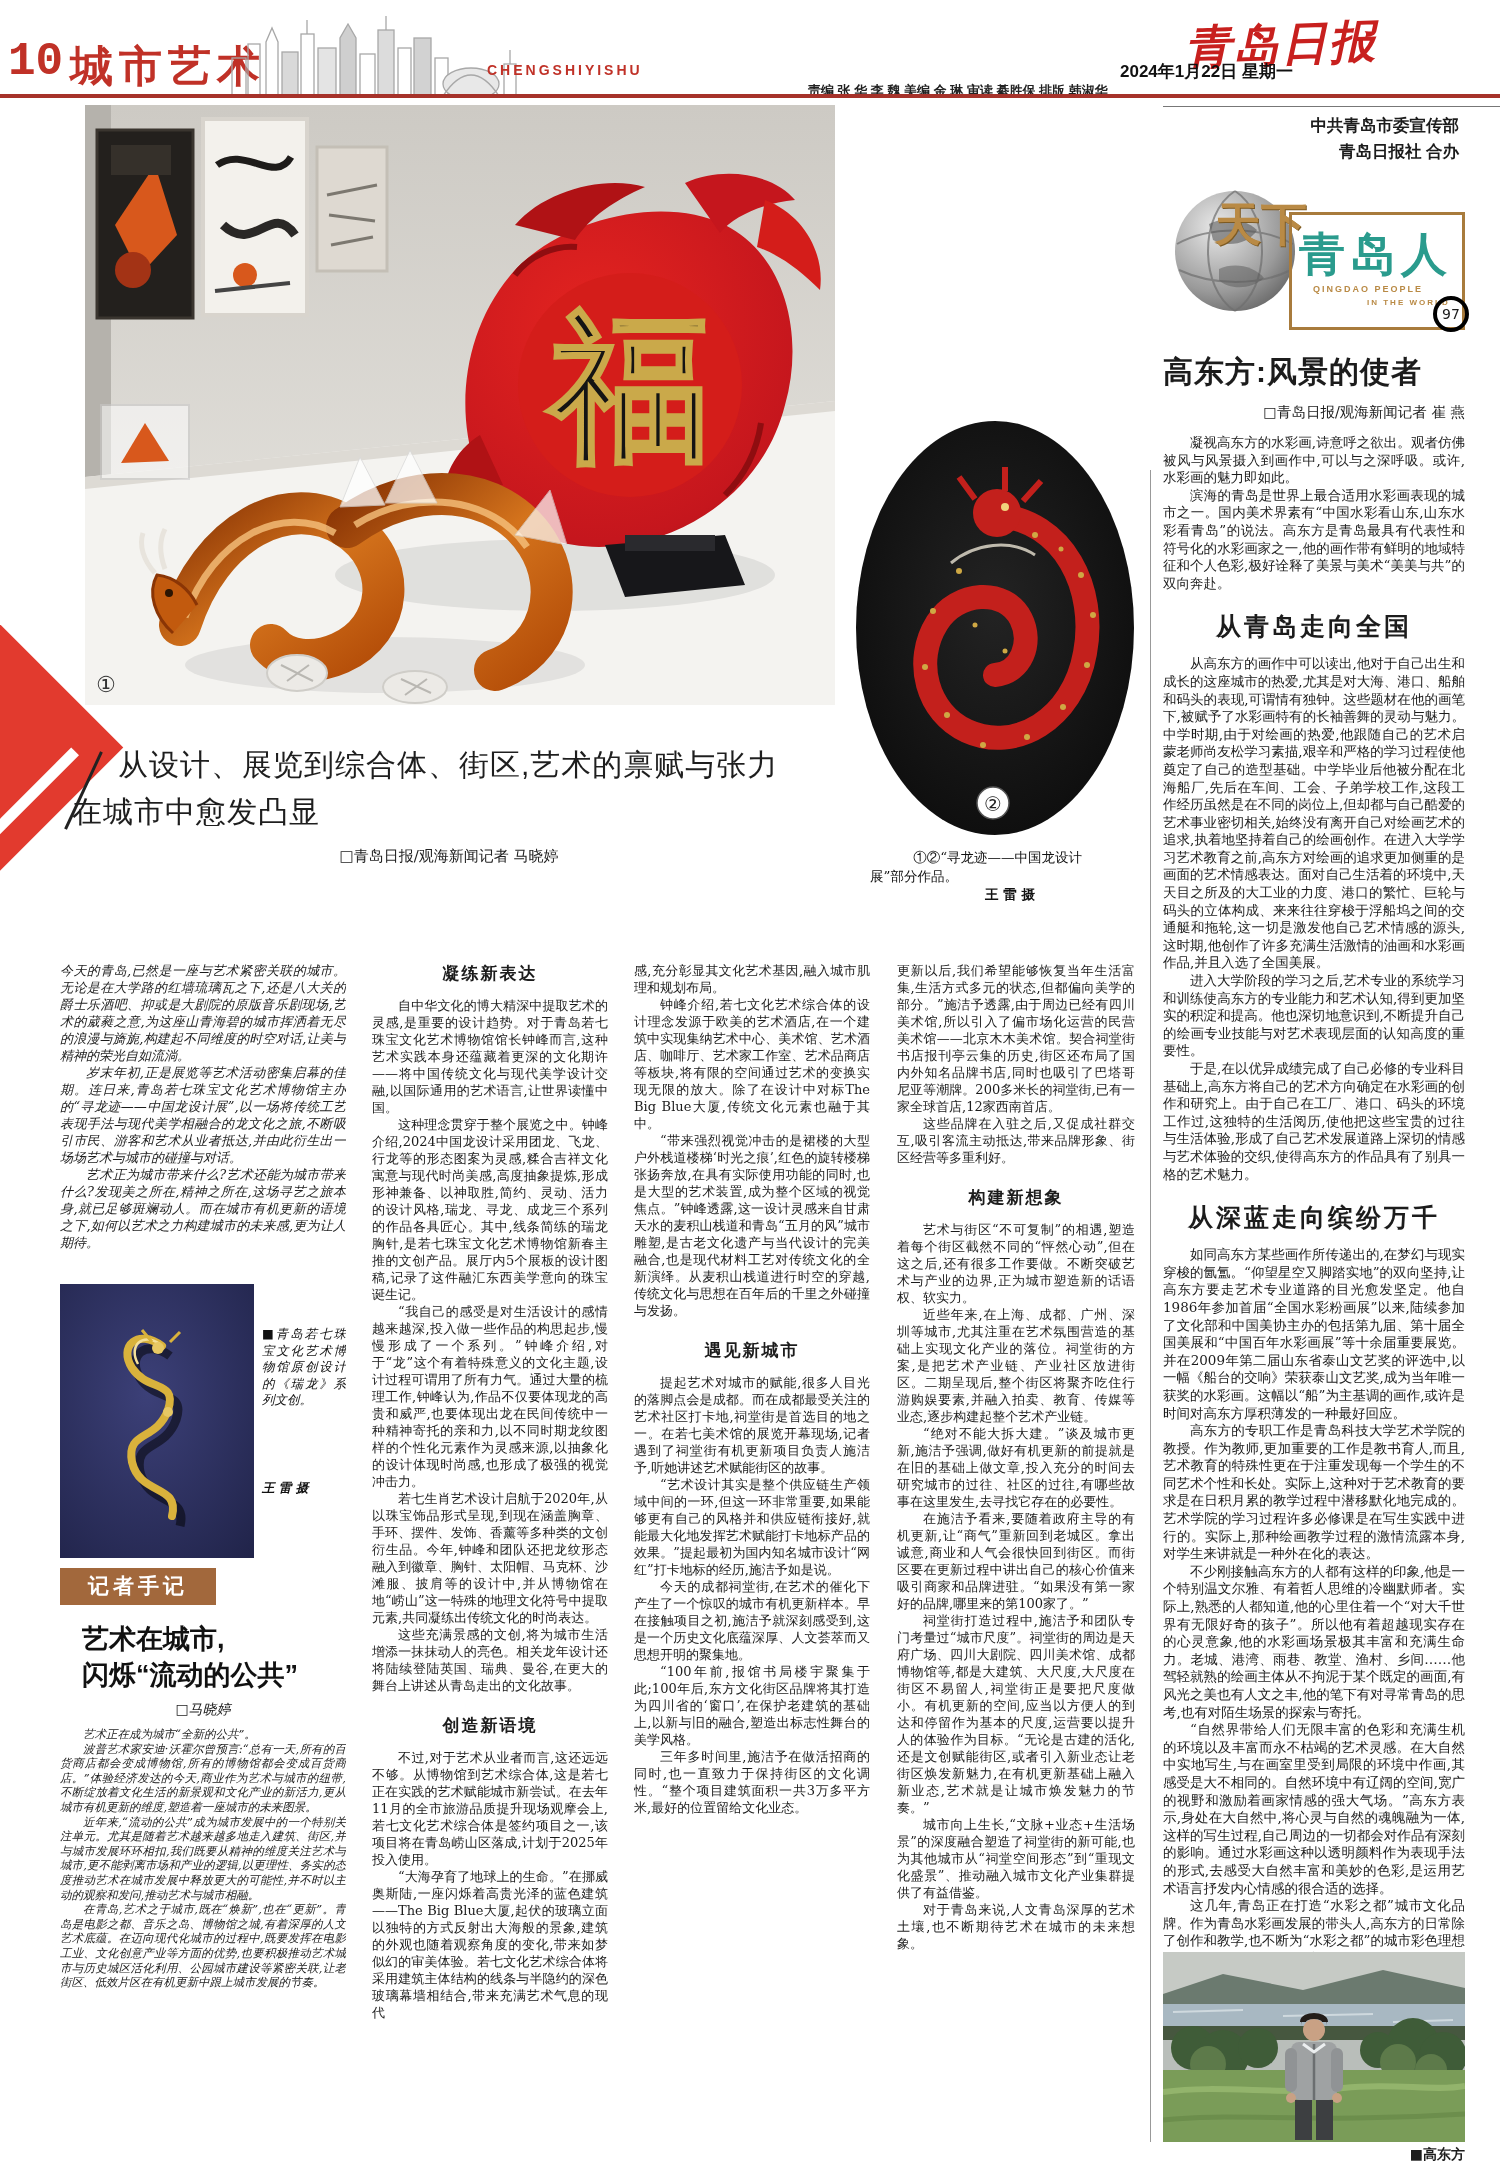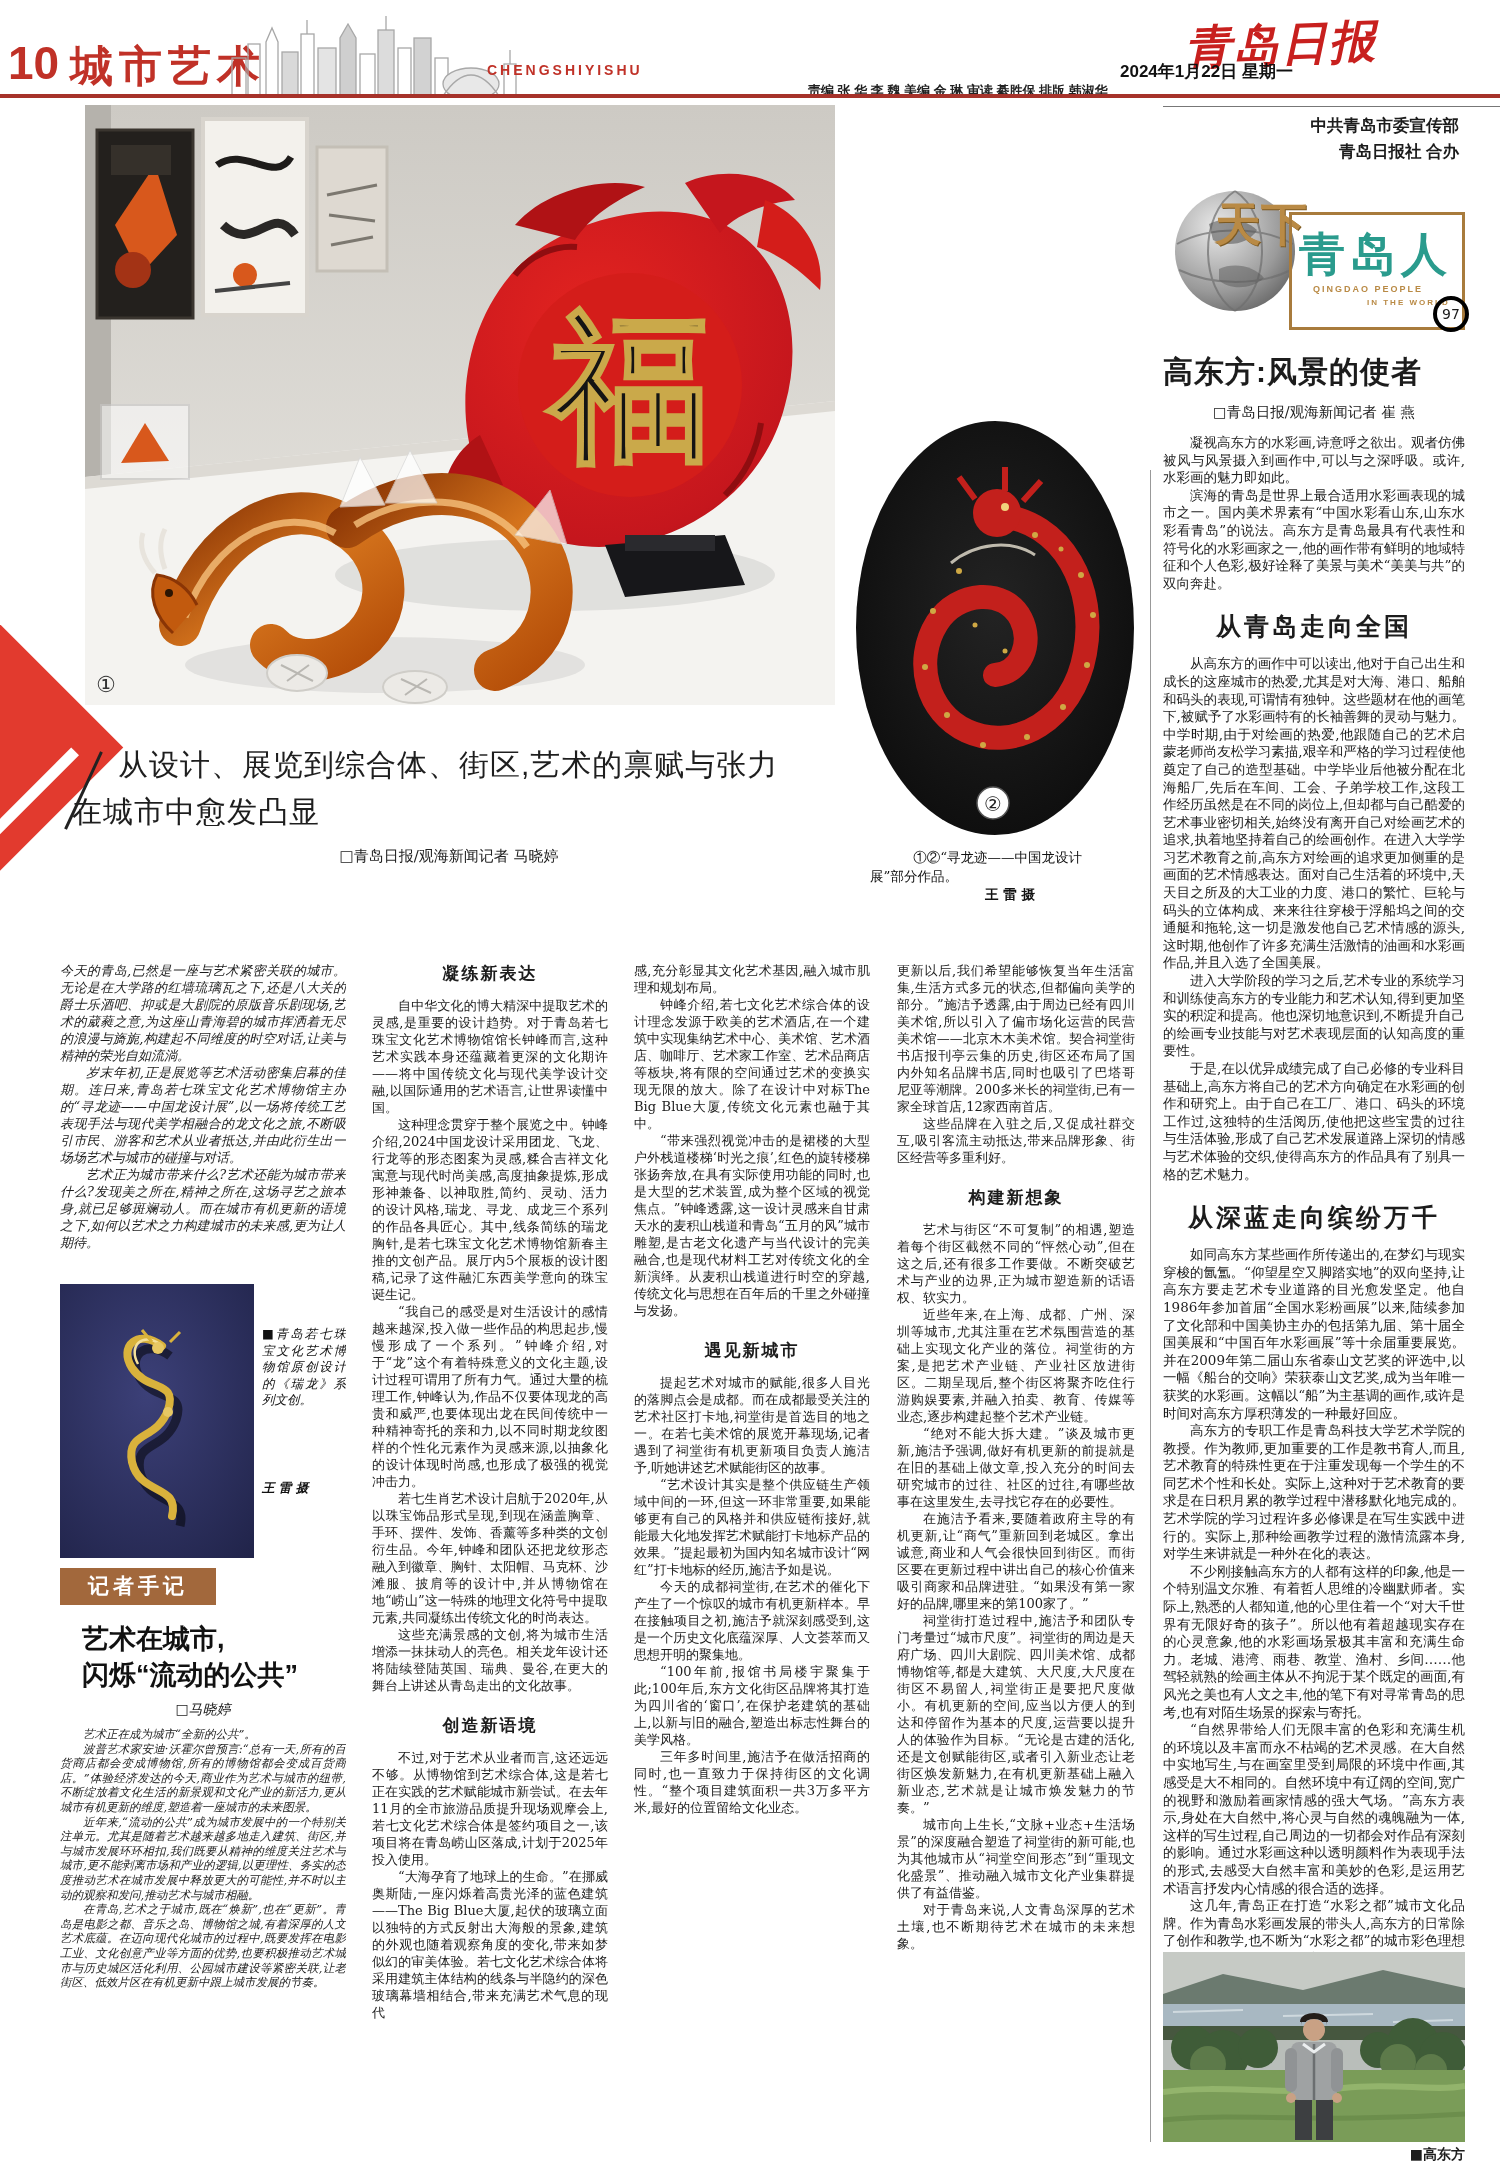--- a/index.html
+++ b/index.html
@@ -34,42 +34,42 @@
   .platecap{font-size:13.5px;line-height:19px;color:#111;}
   
   .noteslabel{display:inline-block;background:#a2683c;color:#fff;font-family:"Liberation Sans","DejaVu Sans",sans-serif;
               font-weight:bold;font-size:21px;letter-spacing:4px;padding:4px 28px 5px 28px;}
   .notestitle{font-family:"Liberation Sans","DejaVu Sans",sans-serif;font-weight:bold;font-size:27px;line-height:36px;color:#111;padding-left:22px;}
   .notesbyline{font-size:14px;text-align:center;margin:8px 0 8px 0;}
   .notesbody p{font-size:11.5px;line-height:14.6px;text-indent:2em;margin:0;}
   
   .orgline{font-family:"Liberation Sans","DejaVu Sans",sans-serif;font-weight:bold;font-size:16.5px;line-height:26px;text-align:right;padding-right:6px;}
   .sbtitle{font-family:"Liberation Sans","DejaVu Sans",sans-serif;font-weight:bold;font-size:30px;letter-spacing:1px;margin-top:12px;}
-  .sbbyline{font-size:14.5px;text-align:center;margin:10px 0 12px 0;}
+  .sbbyline{font-size:14.5px;text-align:right;margin:10px 0 12px 0;}
   .sbtext{text-align:justify;}
   .sbtext p{font-size:13.5px;line-height:17.6px;text-indent:2em;margin:0;}
   .sbsub{font-family:"Liberation Sans","DejaVu Sans",sans-serif;font-weight:bold;font-size:25px;text-align:center;margin:18px 0 12px 0;letter-spacing:3px;}
   .sbphotocap{font-size:14px;font-weight:bold;text-align:right;}
   
   .logo-tianxia{font-family:"Liberation Sans","DejaVu Sans",sans-serif;font-weight:900;font-size:46px;color:#b98a45;text-shadow:1px 1px 0 #7d5a22;}
   .logo-qdr{font-family:"Liberation Sans","DejaVu Sans",sans-serif;font-weight:900;font-size:46px;color:#2a9b8d;letter-spacing:5px;}
   .logo-frame{border:3px solid #a87b3c;}
   .logo-en{font-family:"Liberation Sans","DejaVu Sans",sans-serif;font-weight:bold;color:#b98a45;letter-spacing:2px;}
   .issue{border:4px solid #000000;border-radius:50%;width:28px;height:28px;text-align:center;line-height:28px;font-size:14px;font-family:"DejaVu Sans",sans-serif;}
   .vrule{background:#999;width:1px;}
   .hrule{background:#777;height:1px;}
   .diamond{background:#e23a2e;transform:rotate(45deg);}
   .dstripe{background:#ffffff;transform:rotate(-45deg);}
 </style>
 </head>
 <body>
 
 <div id="canvas">
 
-  <div class="abs pgnum" style="left:8px;top:36px;">10</div>
+  <div class="abs pgnum" style="left:8px;top:36px;font-family:Liberation Mono, monospace;">10</div>
   <div class="abs sectitle" style="left:70px;top:38px;">城市艺术</div>
 
   <svg class="abs" style="left:228px;top:14px;" width="300" height="82" viewBox="0 0 300 82">
     <g stroke="#a8a8a8" fill="none" stroke-width="1.3">
       <rect x="4" y="44" width="14" height="38"></rect>
         <rect x="20" y="30" width="12" height="52"></rect>
       <polygon points="38,82 38,28 44,14 50,28 50,82"></polygon>
       <rect x="54" y="38" width="16" height="44" fill="#d9d9d9"></rect>
       <rect x="73" y="20" width="13" height="62"></rect>
         <line x1="79" y1="20" x2="79" y2="6"></line>

